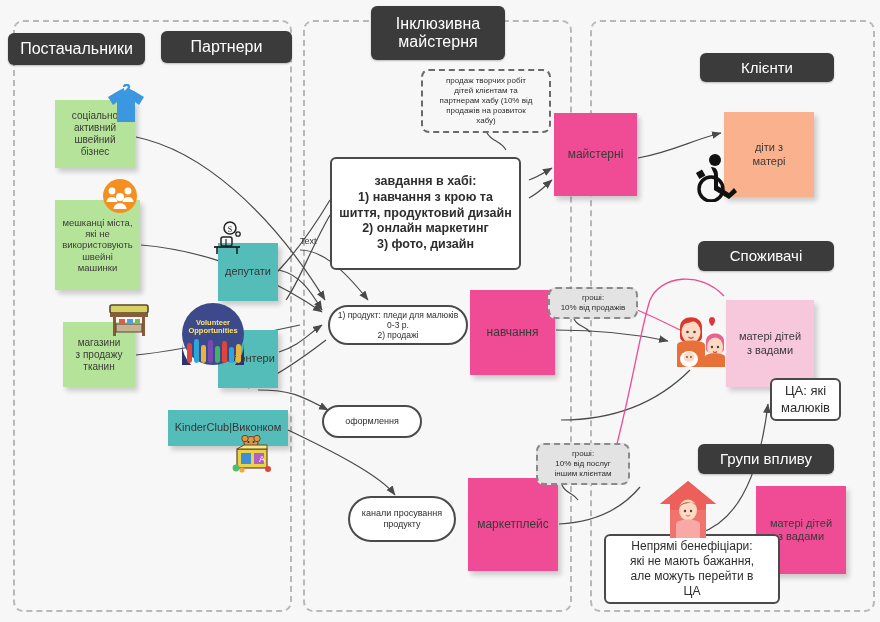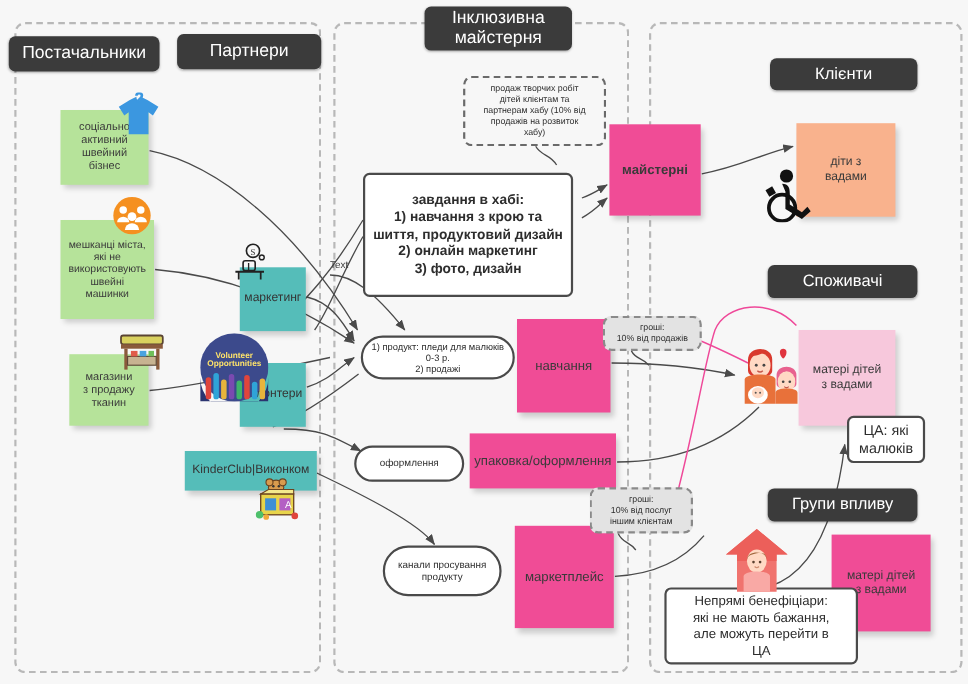--- a/index.html
+++ b/index.html
@@ -179,29 +179,28 @@
 швейний
 бізнес</div>
   <div class="note green" style="left:55px;top:200px;width:85px;height:90px;font-size:9.5px;white-space:pre-line;">мешканці міста,
 які не
 використовують
 швейні
 машинки</div>
   <div class="note green" style="left:63px;top:322px;width:72px;height:65px;font-size:10px;white-space:pre-line;">магазини
 з продажу
 тканин</div>
-  <div class="note teal" style="left:218px;top:243px;width:60px;height:58px;font-size:11px;white-space:pre-line;">маркетинг</div>
+  <div class="note teal" style="left:218px;top:243px;width:60px;height:58px;font-size:11px;white-space:pre-line;">депутати</div>
   <div class="note teal" style="left:218px;top:330px;width:60px;height:58px;font-size:11px;white-space:pre-line;">волонтери</div>
   <div class="note teal" style="left:168px;top:410px;width:120px;height:36px;font-size:11px;white-space:pre-line;">KinderClub|Виконком</div>
-  <div class="note pink" style="left:554px;top:113px;width:83px;height:83px;font-size:12px;white-space:pre-line;font-weight:bold;">майстерні</div>
+  <div class="note pink" style="left:554px;top:113px;width:83px;height:83px;font-size:12px;white-space:pre-line;">майстерні</div>
   <div class="note pink" style="left:470px;top:290px;width:85px;height:85px;font-size:12px;white-space:pre-line;">навчання</div>
-  <div class="note pink" style="left:427px;top:394px;width:133px;height:50px;font-size:12px;white-space:pre-line;">упаковка/оформлення</div>
   <div class="note pink" style="left:468px;top:478px;width:90px;height:93px;font-size:12px;white-space:pre-line;">маркетплейс</div>
   <div class="note peach" style="left:724px;top:112px;width:90px;height:85px;font-size:11px;white-space:pre-line;">діти з
-вадами</div>
+матері</div>
   <div class="note lpink" style="left:726px;top:300px;width:88px;height:87px;font-size:11px;white-space:pre-line;">матері дітей
 з вадами</div>
   <div class="note pink" style="left:756px;top:486px;width:90px;height:88px;font-size:11px;white-space:pre-line;">матері дітей
 з вадами</div>
 
   <div class="rbox" style="left:330px;top:157px;width:191px;height:113px;font-size:12.5px;font-weight:bold;white-space:pre-line;">завдання в хабі:
 1) навчання з крою та
 шиття, продуктовий дизайн
 2) онлайн маркетинг
 3) фото, дизайн</div>
@@ -354,19 +353,19 @@
       <path d="M21,31 C21,22 39,22 39,31 C39,25 35,24 30,25 C25,26 22,27 21,31 Z" fill="#a0663c"></path>
       <circle cx="27" cy="33" r="1.2" fill="#5a4030"></circle>
         <circle cx="33" cy="33" r="1.2" fill="#5a4030"></circle>
       <path d="M28,37 Q30,39 32,37" fill="none" stroke="#cf8d72" stroke-width="1.1"></path>
       <path d="M18,46 C18,40 42,40 42,46 L42,60 L18,60 Z" fill="#f9a9a5"></path>
     </svg>
   </div>
 
   <div class="ztitle" style="left:8px;top:33px;width:137px;height:32px;font-size:16px;white-space:pre-line;">Постачальники</div>
   <div class="ztitle" style="left:161px;top:31px;width:131px;height:32px;font-size:16px;white-space:pre-line;">Партнери</div>
-  <div class="ztitle" style="left:386px;top:6px;width:134px;height:40px;font-size:16px;white-space:pre-line;">Інклюзивна
+  <div class="ztitle" style="left:371px;top:6px;width:134px;height:54px;font-size:16px;white-space:pre-line;">Інклюзивна
 майстерня</div>
   <div class="ztitle" style="left:700px;top:53px;width:134px;height:29px;font-size:15px;white-space:pre-line;">Клієнти</div>
   <div class="ztitle" style="left:698px;top:241px;width:136px;height:30px;font-size:15px;white-space:pre-line;">Споживачі</div>
   <div class="ztitle" style="left:698px;top:444px;width:136px;height:30px;font-size:15px;white-space:pre-line;">Групи впливу</div>
 
 </div>
 
 </body></html>

